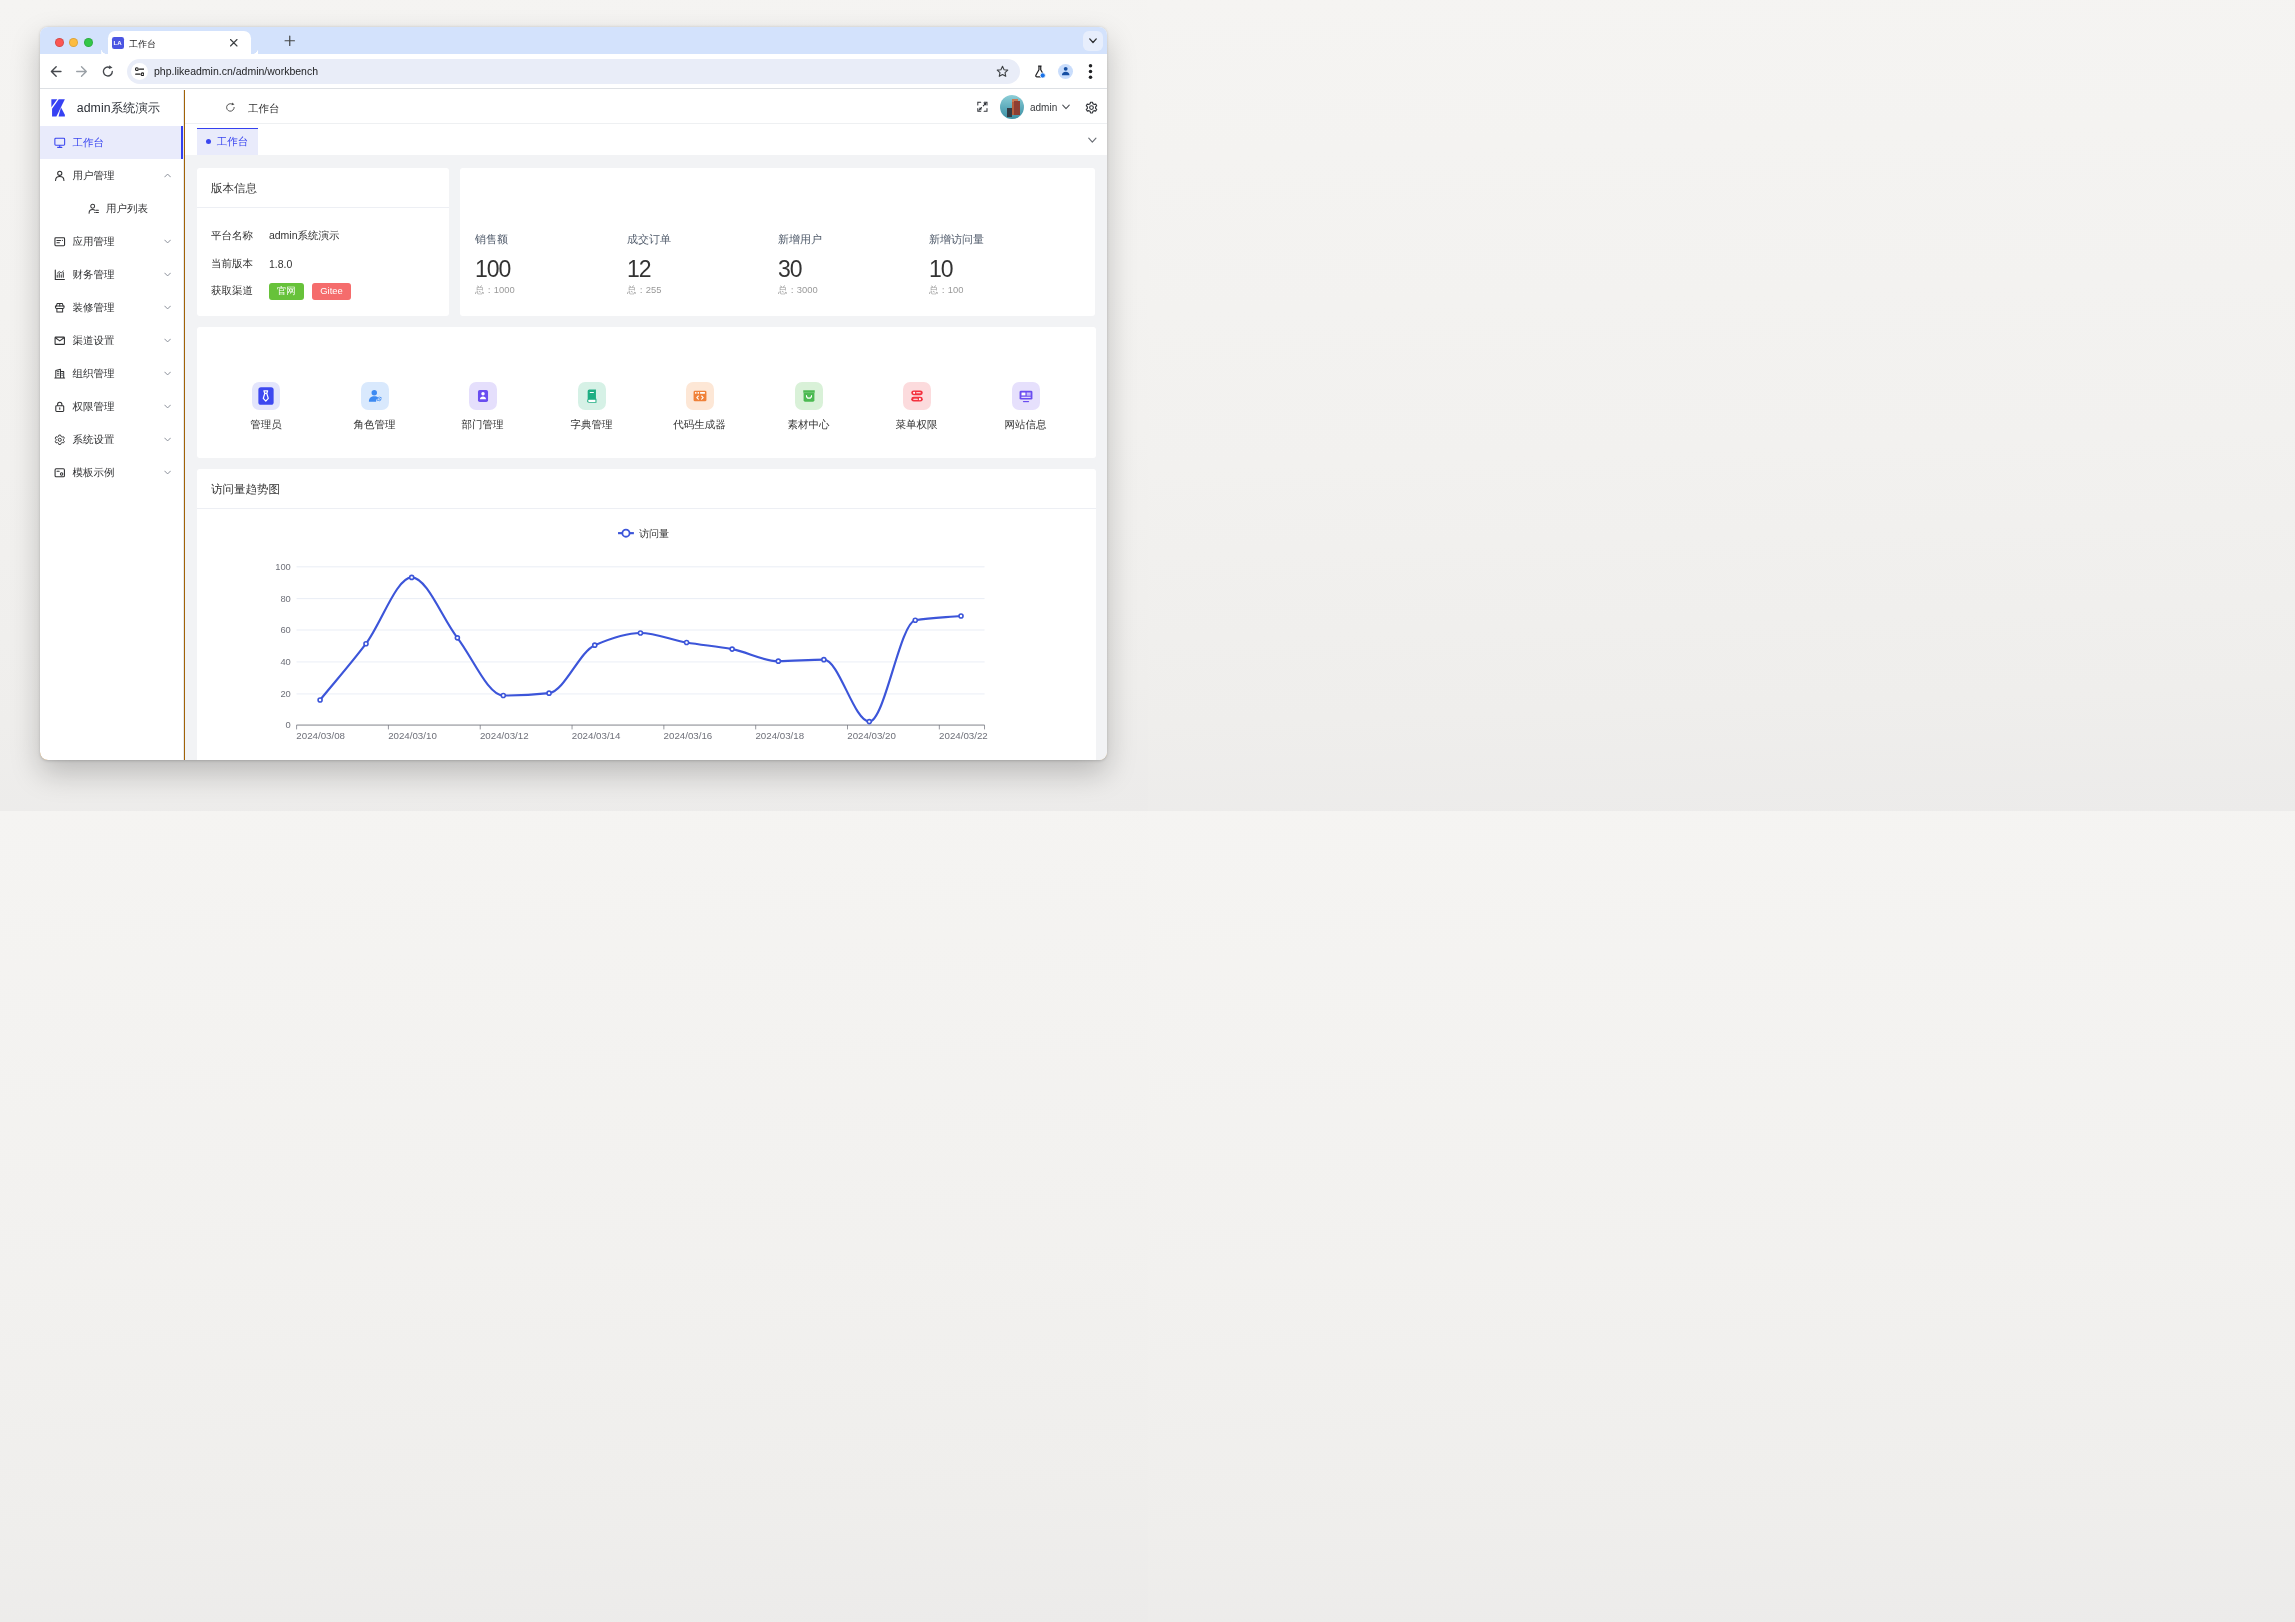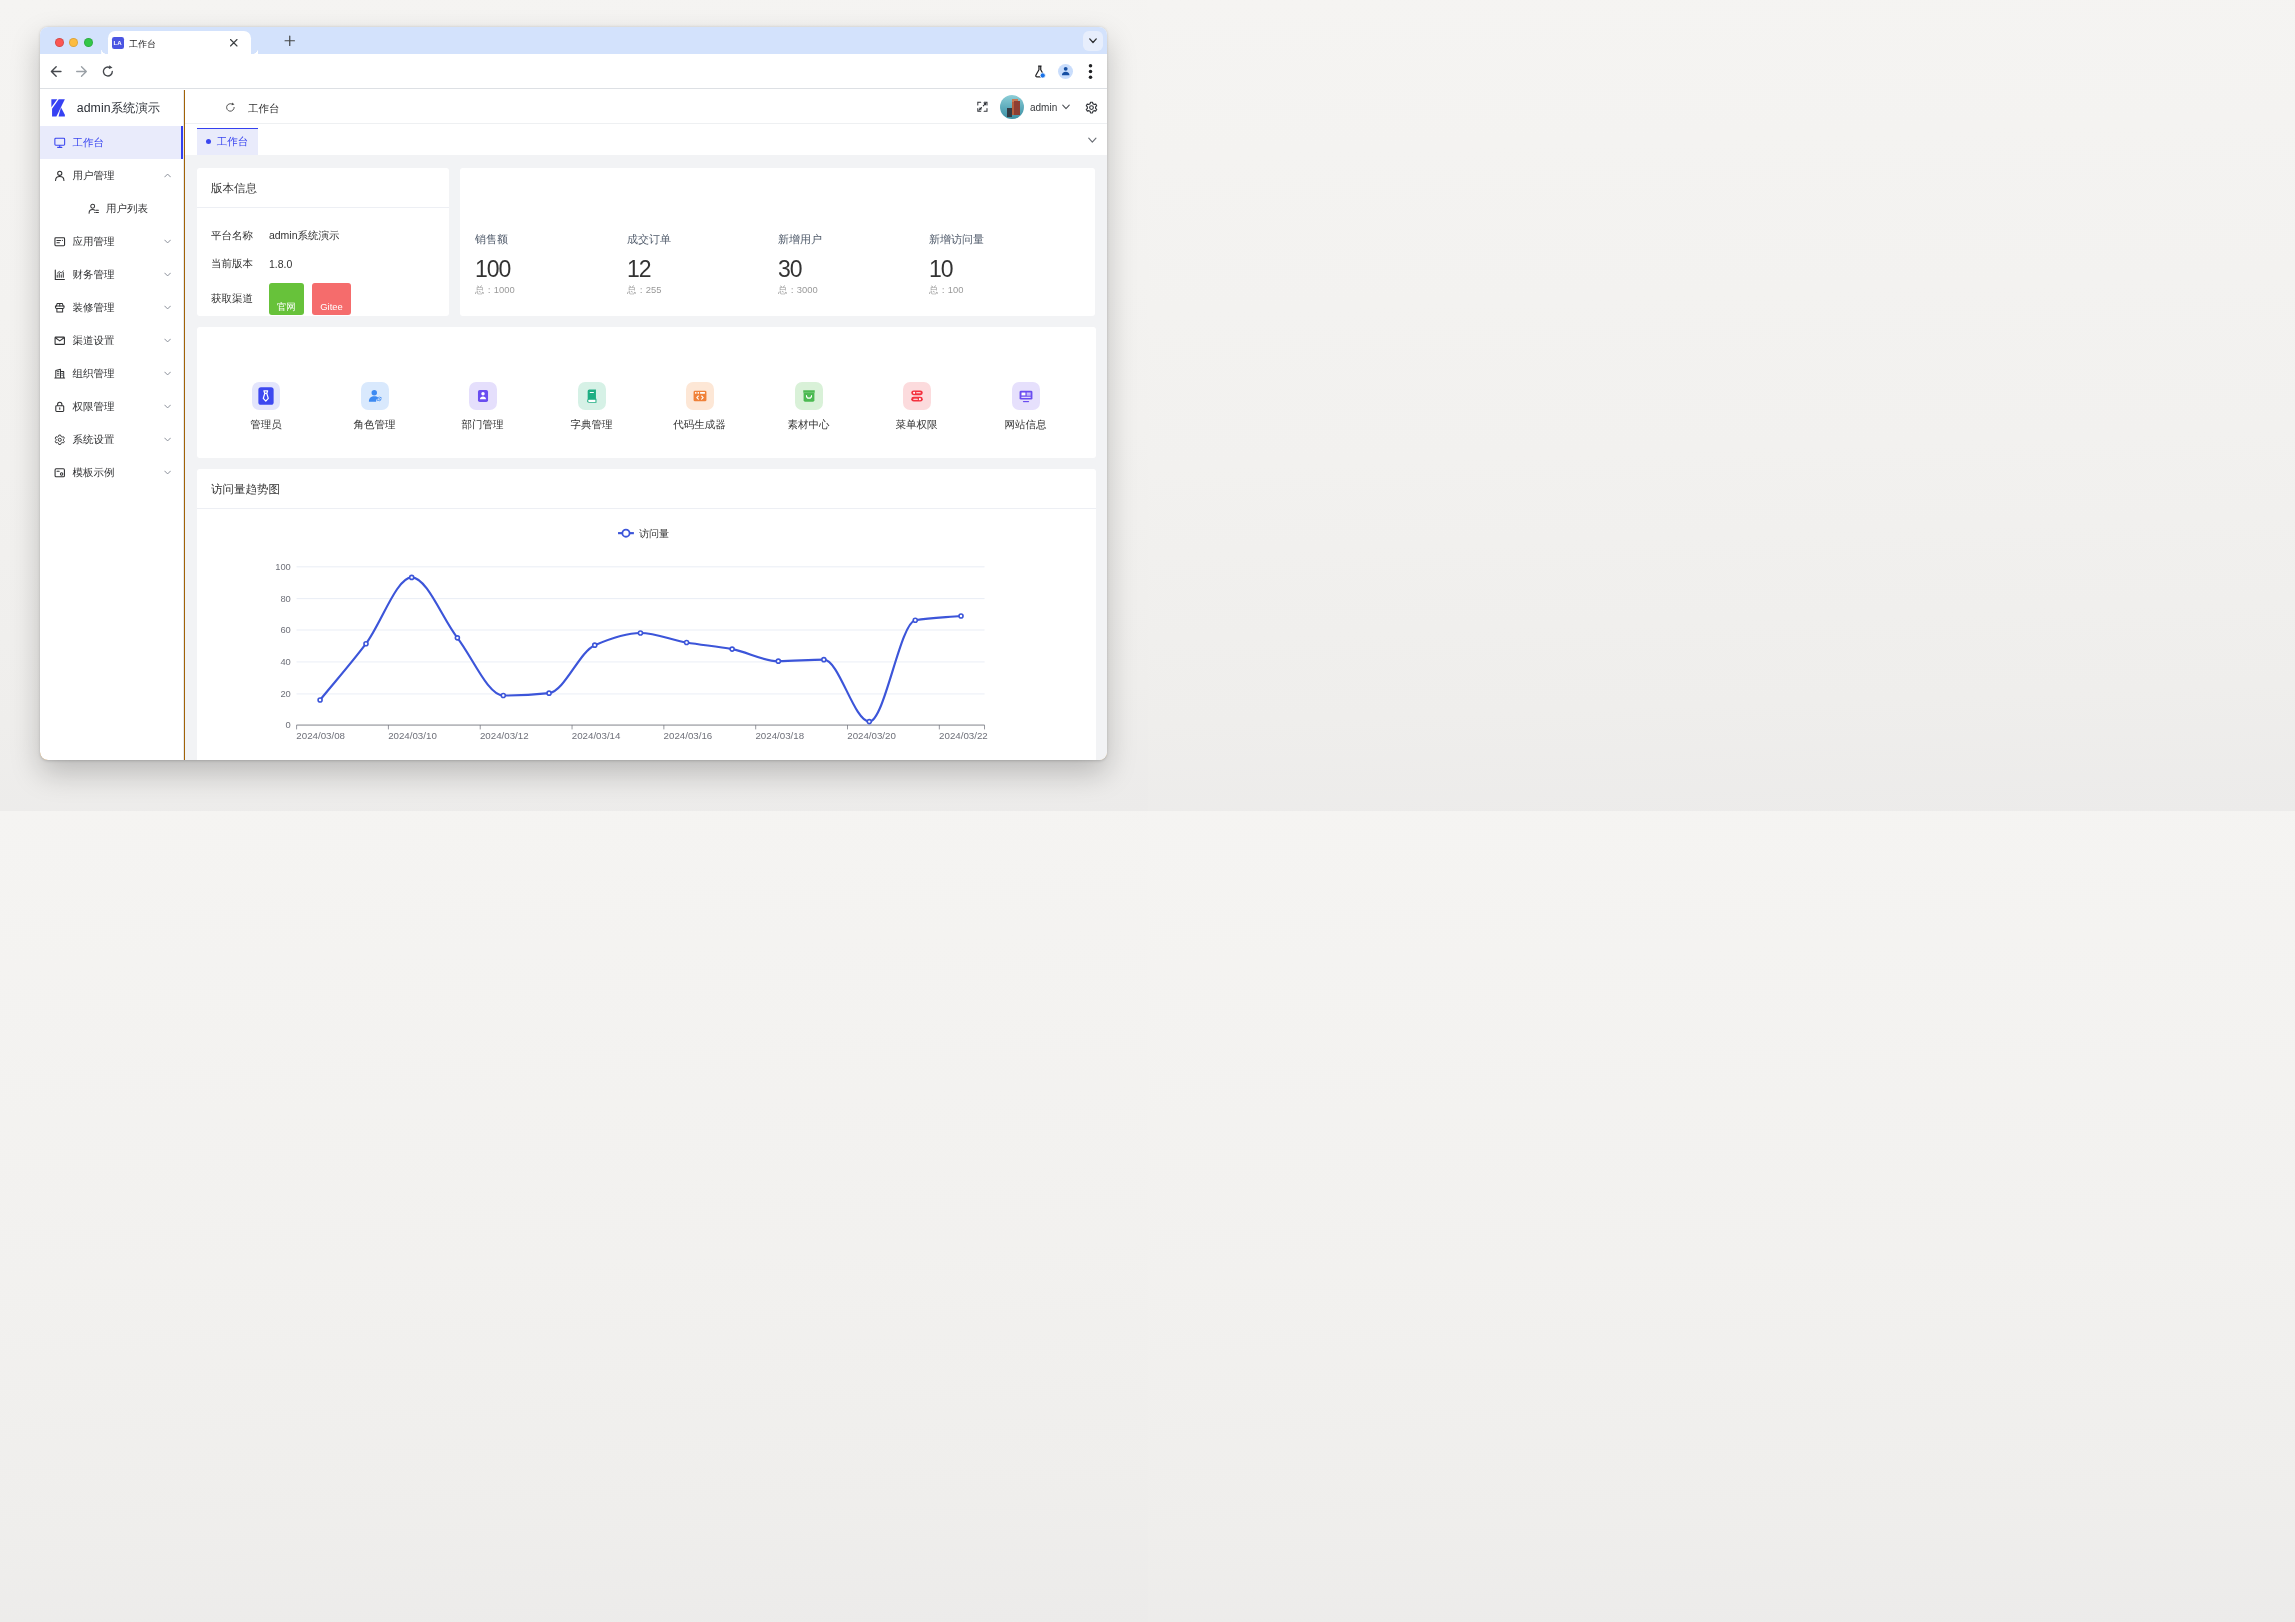--- a/index.html
+++ b/index.html
@@ -48,21 +48,21 @@
 .chip .dot{width:5px;height:5px;border-radius:50%;background:#3a46f0;margin-right:5.8px;}
 .content{position:absolute;left:0;top:65px;right:0;bottom:0;background:#f2f3f5;overflow:hidden;}
 .card{position:absolute;background:#fff;border-radius:2.9px;}
 .chead{height:40px;border-bottom:0.7px solid #edeff4;line-height:40px;padding-left:14.4px;font-size:11.5px;color:#333;}
 #card1{left:11.5px;top:13px;width:252px;height:148px;}
 #card2{left:275px;top:13px;width:635px;height:148px;}
 #card3{left:11.5px;top:172px;width:899px;height:131px;}
 #card4{left:11.5px;top:314px;width:899px;height:360px;}
 .row{display:flex;padding-left:14.4px;font-size:10.5px;color:#333;align-items:center;}
 .row .lab{width:58px;}
-.btn{display:inline-block;height:16.6px;line-height:16.6px;border-radius:2.9px;color:#fff;font-size:9.4px;padding:16px 8px;}
+.btn{display:inline-block;height:16.6px;line-height:16.6px;border-radius:2.9px;color:#fff;font-size:9.4px;padding:0 8px;}
 .btn.g{background:#67c23a;}
 .btn.rd{background:#f56c6c;margin-left:8.7px;}
 .stat{position:absolute;top:0;}
 .stat .sl{font-size:11px;color:#4e5969;}
 .stat .sn{font-size:23px;font-weight:500;color:#333;margin-top:9.4px;letter-spacing:-1.1px;}
 .stat .st{font-size:9.4px;color:#999;margin-top:1px;}
 .feat{position:absolute;top:55px;width:108px;text-align:center;}
 .feat .tile{width:28px;height:28px;border-radius:7.2px;margin:0 auto;position:relative;}
 .feat .tile svg{position:absolute;left:50%;top:50%;transform:translate(-50%,-50%);}
 .feat .fl{margin-top:8px;font-size:10.5px;color:#333;}
@@ -96,20 +96,32 @@
     <svg class="tbi" style="left:9.4px;width:13.7px;" viewBox="0 0 20 20">
         <path d="M10.5 3 L3.5 10 L10.5 17 M3.8 10 H17.5" fill="none" stroke="#45484d" stroke-width="2" stroke-linecap="round" stroke-linejoin="round"></path>
       </svg>
     <svg class="tbi" style="left:35px;width:13.7px;" viewBox="0 0 20 20">
         <path d="M9.5 3 L16.5 10 L9.5 17 M16.2 10 H2.5" fill="none" stroke="#9aa0a6" stroke-width="2" stroke-linecap="round" stroke-linejoin="round"></path>
       </svg>
     <svg class="tbi" style="left:61px;width:13.7px;" viewBox="0 0 20 20">
         <path d="M16.5 10 A6.5 6.5 0 1 1 12.9 4.2" fill="none" stroke="#45484d" stroke-width="2" stroke-linecap="round"></path>
         <path d="M12.2 0.8 L16.8 4.6 L11.4 6.4 Z" fill="#45484d"></path>
       </svg>
+    <div class="urlpill">
+      <div class="sitecircle"><svg width="9.4" height="9.4" viewBox="0 0 13 13" style="margin:3.8px 0 0 3.8px;">
+            <circle cx="2.6" cy="3" r="1.9" fill="none" stroke="#1f1f1f" stroke-width="1.5"></circle>
+            <path d="M6.2 3 H12" stroke="#1f1f1f" stroke-width="1.7" stroke-linecap="round"></path>
+            <circle cx="10.4" cy="10" r="1.9" fill="none" stroke="#1f1f1f" stroke-width="1.5"></circle>
+            <path d="M1 10 H6.8" stroke="#1f1f1f" stroke-width="1.7" stroke-linecap="round"></path>
+          </svg></div>
+      <div class="urltext">php.likeadmin.cn/admin/workbench</div>
+      <svg style="position:absolute;right:10.8px;top:6.1px;" width="13" height="13" viewBox="0 0 18 18">
+          <path d="M9 1.8 L11.2 6.5 L16.3 7.1 L12.5 10.6 L13.5 15.7 L9 13.1 L4.5 15.7 L5.5 10.6 L1.7 7.1 L6.8 6.5 Z" fill="none" stroke="#3c4043" stroke-width="1.5" stroke-linejoin="round"></path>
+        </svg>
+    </div>
     <svg class="tbi" style="left:993px;width:13.7px;" viewBox="0 0 20 20">
         <path d="M7.5 2 H12.5 M8.7 2.5 V7.5 L4.2 15.5 A1.8 1.8 0 0 0 5.8 18 H14.2 A1.8 1.8 0 0 0 15.8 15.5 L11.3 7.5 V2.5" fill="none" stroke="#202124" stroke-width="1.8" stroke-linejoin="round"></path>
         <circle cx="14.2" cy="15.8" r="3.8" fill="#1a73e8" stroke="#fff" stroke-width="1.2"></circle>
       </svg>
     <div class="tbi" style="left:1018px;width:15px;">
         <div style="width:15px;height:15px;border-radius:50%;background:#c9ddfc;position:relative;">
           <svg style="position:absolute;left:2.9px;top:2.2px;" width="9.4" height="10" viewBox="0 0 13 14">
             <circle cx="6.5" cy="4" r="2.7" fill="#174fa3"></circle>
             <path d="M1.2 13 C1.2 9.8 3.4 8 6.5 8 C9.6 8 11.8 9.8 11.8 13 Z" fill="#174fa3"></path>
           </svg>

